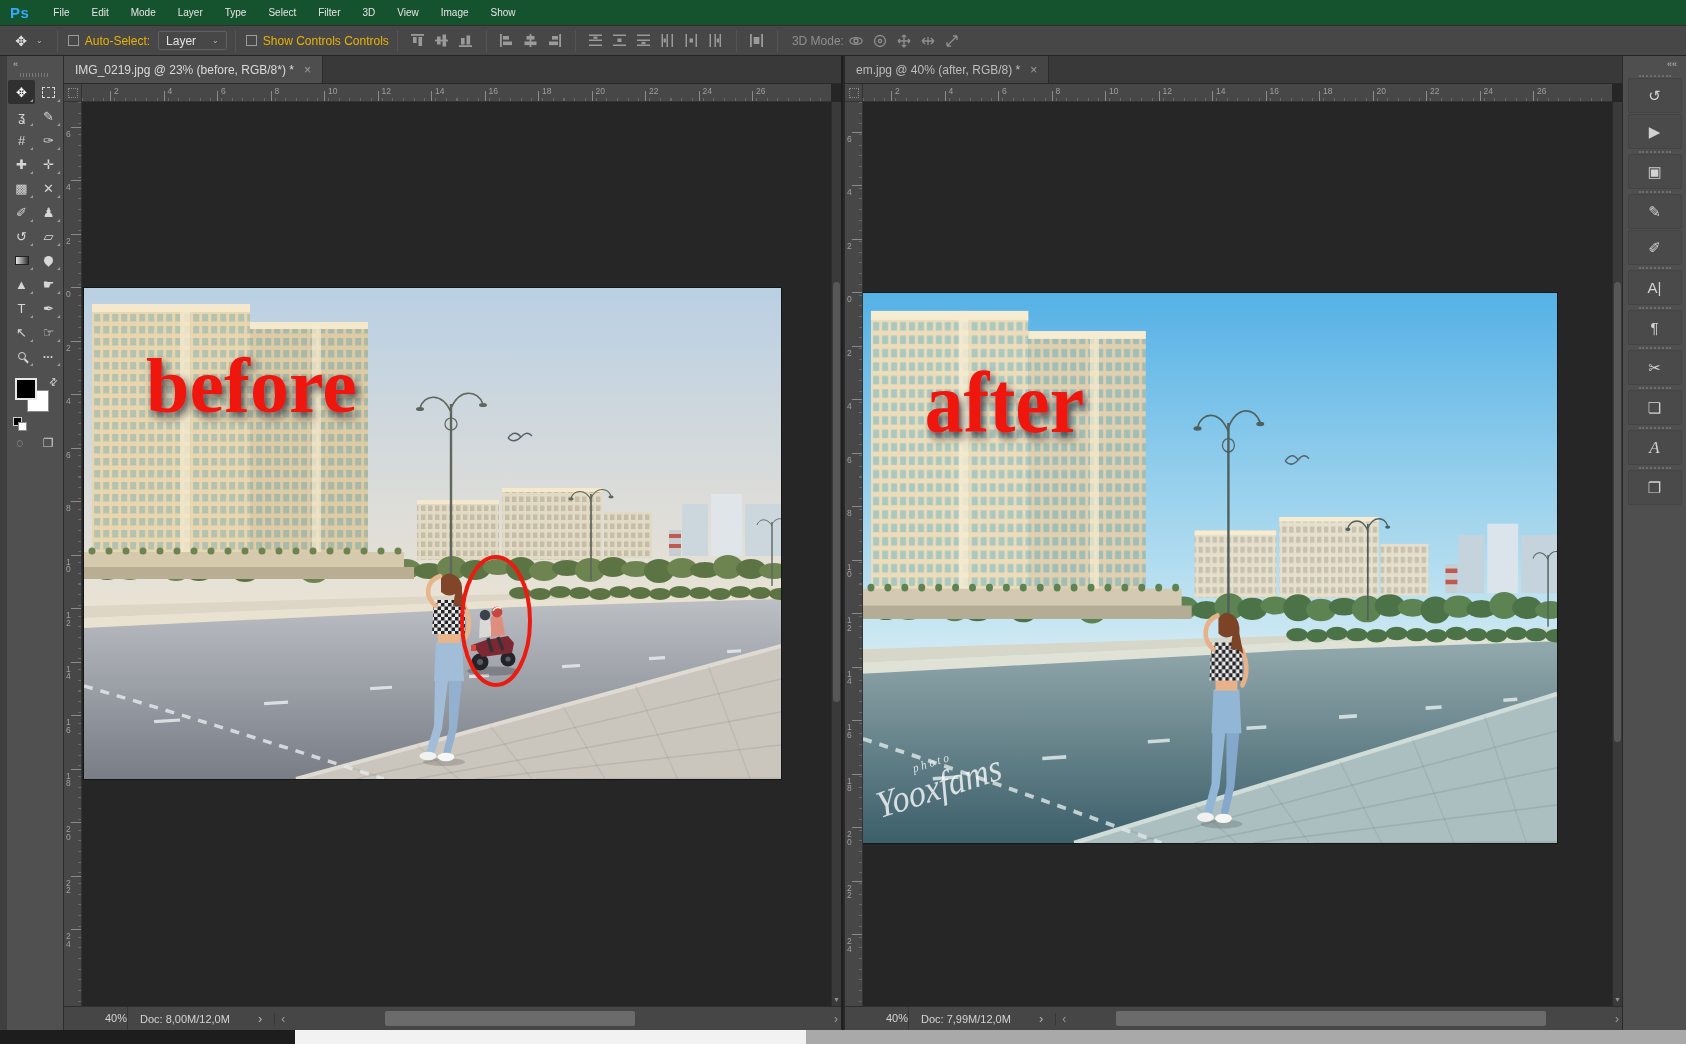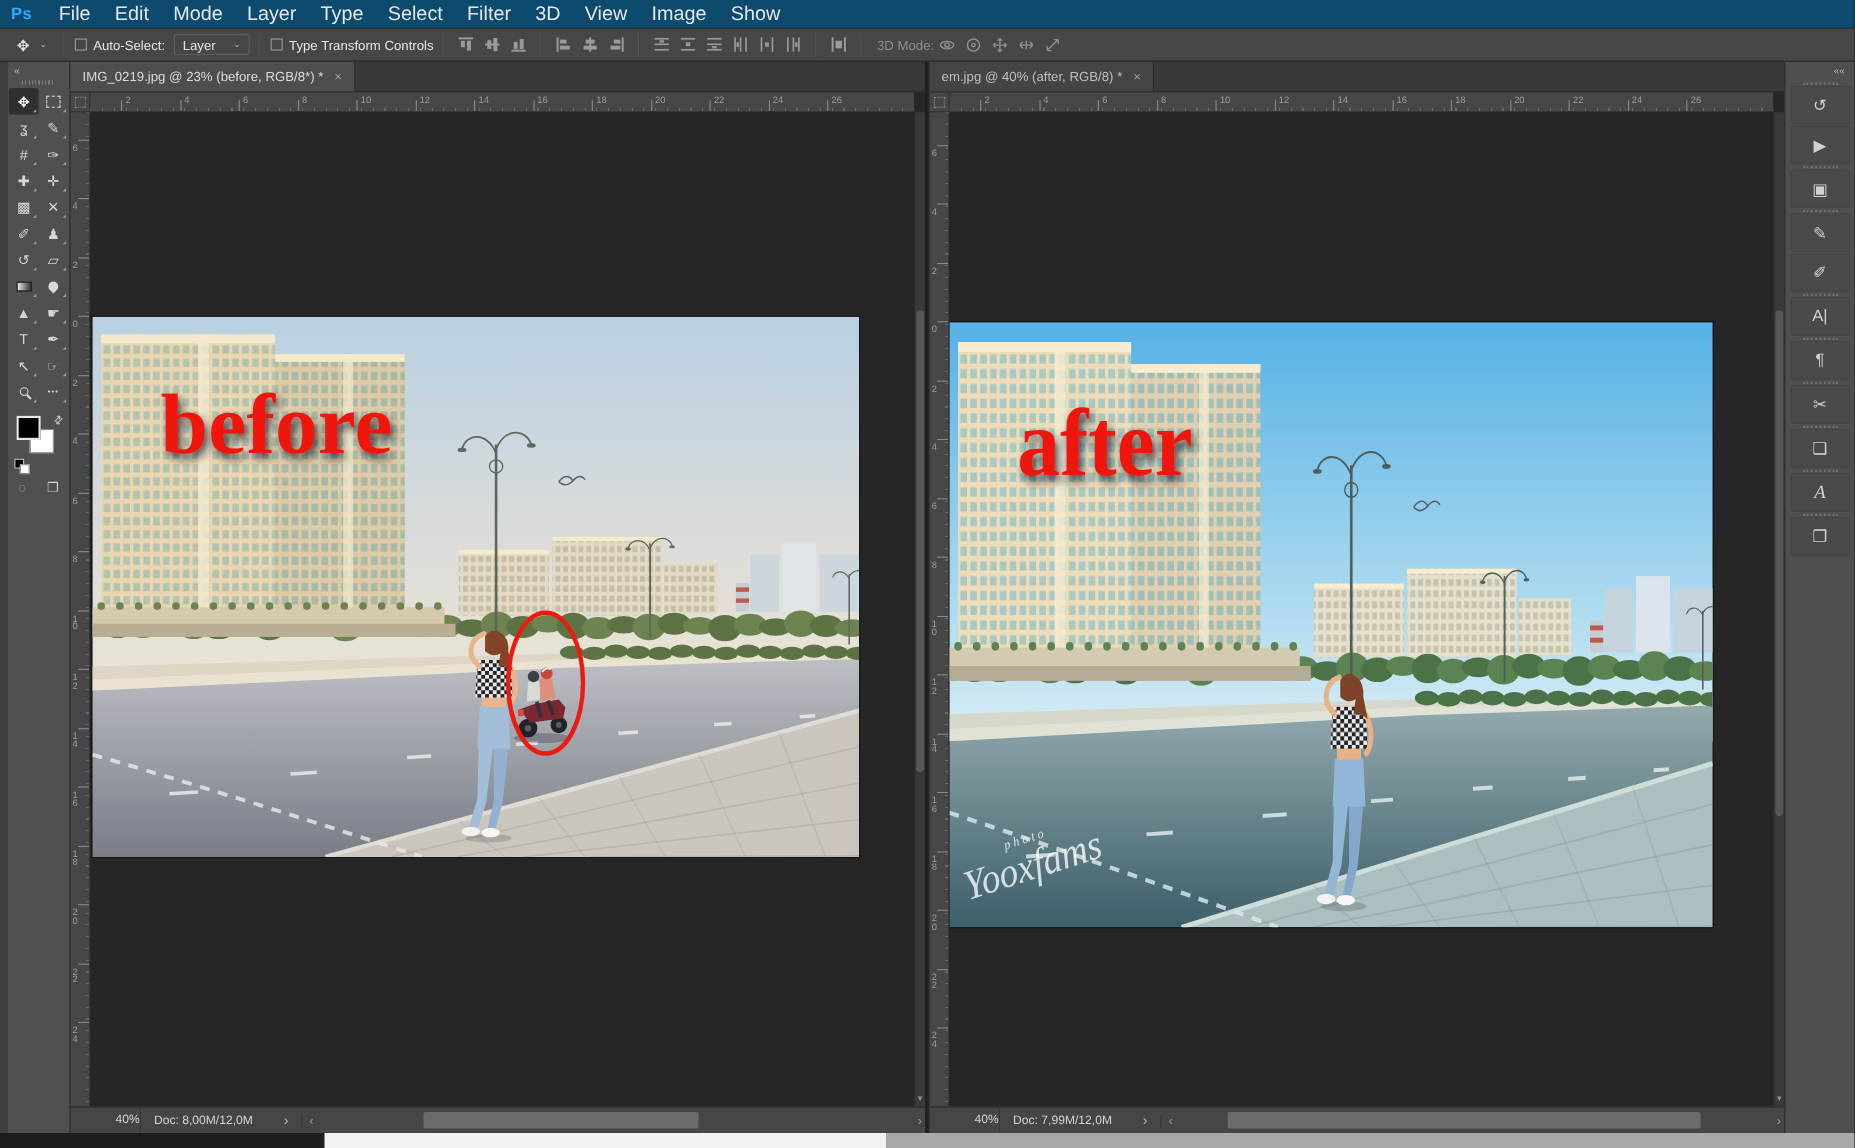--- a/index.html
+++ b/index.html
@@ -1,28 +1,28 @@
 <!DOCTYPE html>
 <html><head>
 <meta charset="utf-8">
 <style>
   *{box-sizing:border-box;margin:0;padding:0}
   html,body{width:1686px;height:1044px;overflow:hidden}
   body{font-family:"Liberation Sans",sans-serif;background:#282828;position:relative;color:#ddd}
   .app{position:absolute;inset:0}
   
-  .menubar{position:absolute;left:0;top:0;width:100%;height:26px;background:#0c4a6e;display:flex;align-items:center;border-bottom:1px solid #2e2e2e;z-index:6}
+  .menubar{position:absolute;left:0;top:0;width:100%;height:26px;background:#14532d;display:flex;align-items:center;border-bottom:1px solid #2e2e2e;z-index:6}
   .ps-logo{color:#36a9ff;font-weight:bold;font-size:15px;padding:0 13px 0 10px;letter-spacing:.5px}
   #menus{display:flex;align-items:center;height:100%}
-  .menu-item{font-size:18px;color:#e6e6e6;padding:0 11px;height:100%;display:flex;align-items:center;cursor:default}
+  .menu-item{font-size:10px;color:#e6e6e6;padding:0 11px;height:100%;display:flex;align-items:center;cursor:default}
   
   .optionsbar{position:absolute;top:26px;left:0;width:100%;height:30px;background:#474747;border-bottom:1px solid #262626;display:flex;align-items:center;z-index:5}
   .ob-sep{width:1px;height:22px;background:#383838;border-right:1px solid #545454;margin:0 8px;flex:none}
   .ob-check{width:11px;height:11px;border:1px solid #9b9b9b;background:#474747;margin:0 6px 0 2px;flex:none}
-  .ob-label{font-size:12px;color:#e5e5e5;white-space:nowrap}
+  .ob-label{font-size:12px;color:#eab308;white-space:nowrap}
   .ob-label.dim{color:#8f8f8f}
   .ob-select{display:flex;align-items:center;background:#474747;border:1px solid #5f5f5f;border-radius:2px;height:19px;padding:0 7px;margin-left:8px;font-size:12px;color:#e2e2e2;gap:16px}
   .ob-caret{font-size:8px;color:#bdbdbd}
   .ob-tool{width:26px;display:flex;align-items:center;justify-content:center;color:#e0e0e0;font-size:14px;margin-left:8px}
   .ob-icon{width:24px;height:20px;display:flex;align-items:center;justify-content:center;flex:none}
   
   .edge-grip{position:absolute;left:0;top:56px;bottom:14px;width:7px;background:#3f3f3f}
   .toolbar{position:absolute;left:7px;top:56px;bottom:14px;width:57px;background:#505050;border-right:1px solid #2c2c2c}
   .tb-head{height:16px;display:flex;align-items:center;padding:0 6px;color:#bdbdbd;font-size:9px}
   .tb-grip{width:30px;height:4px;margin:1px auto 3px;background:repeating-linear-gradient(90deg,#7a7a7a 0 1px,transparent 1px 3px)}
@@ -112,21 +112,21 @@
       <span class="ob-caret" style="margin: 0px 6px 0px 2px;">⌄</span>
       <div class="ob-sep"></div>
       <div class="ob-check"></div>
       <span class="ob-label">Auto-Select:</span>
       <div class="ob-select">
         <span>Layer</span>
         <span class="ob-caret">⌄</span>
       </div>
       <div class="ob-sep"></div>
       <div class="ob-check"></div>
-      <span class="ob-label">Type Transform Controls</span>
+      <span class="ob-label">Show Controls Controls</span>
       <div class="ob-sep"></div>
       <div class="ob-icon">
         <svg width="15" height="15" viewBox="0 0 15 15" fill="#9a9a9a" xmlns="http://www.w3.org/2000/svg">
           <rect x="1" y="1" width="13" height="1.8"></rect>
           <rect x="3" y="4" width="3.6" height="6"></rect>
           <rect x="8.5" y="4" width="3.6" height="9"></rect>
         </svg>
       </div>
       <div class="ob-icon">
         <svg width="15" height="15" viewBox="0 0 15 15" fill="#9a9a9a" xmlns="http://www.w3.org/2000/svg">

